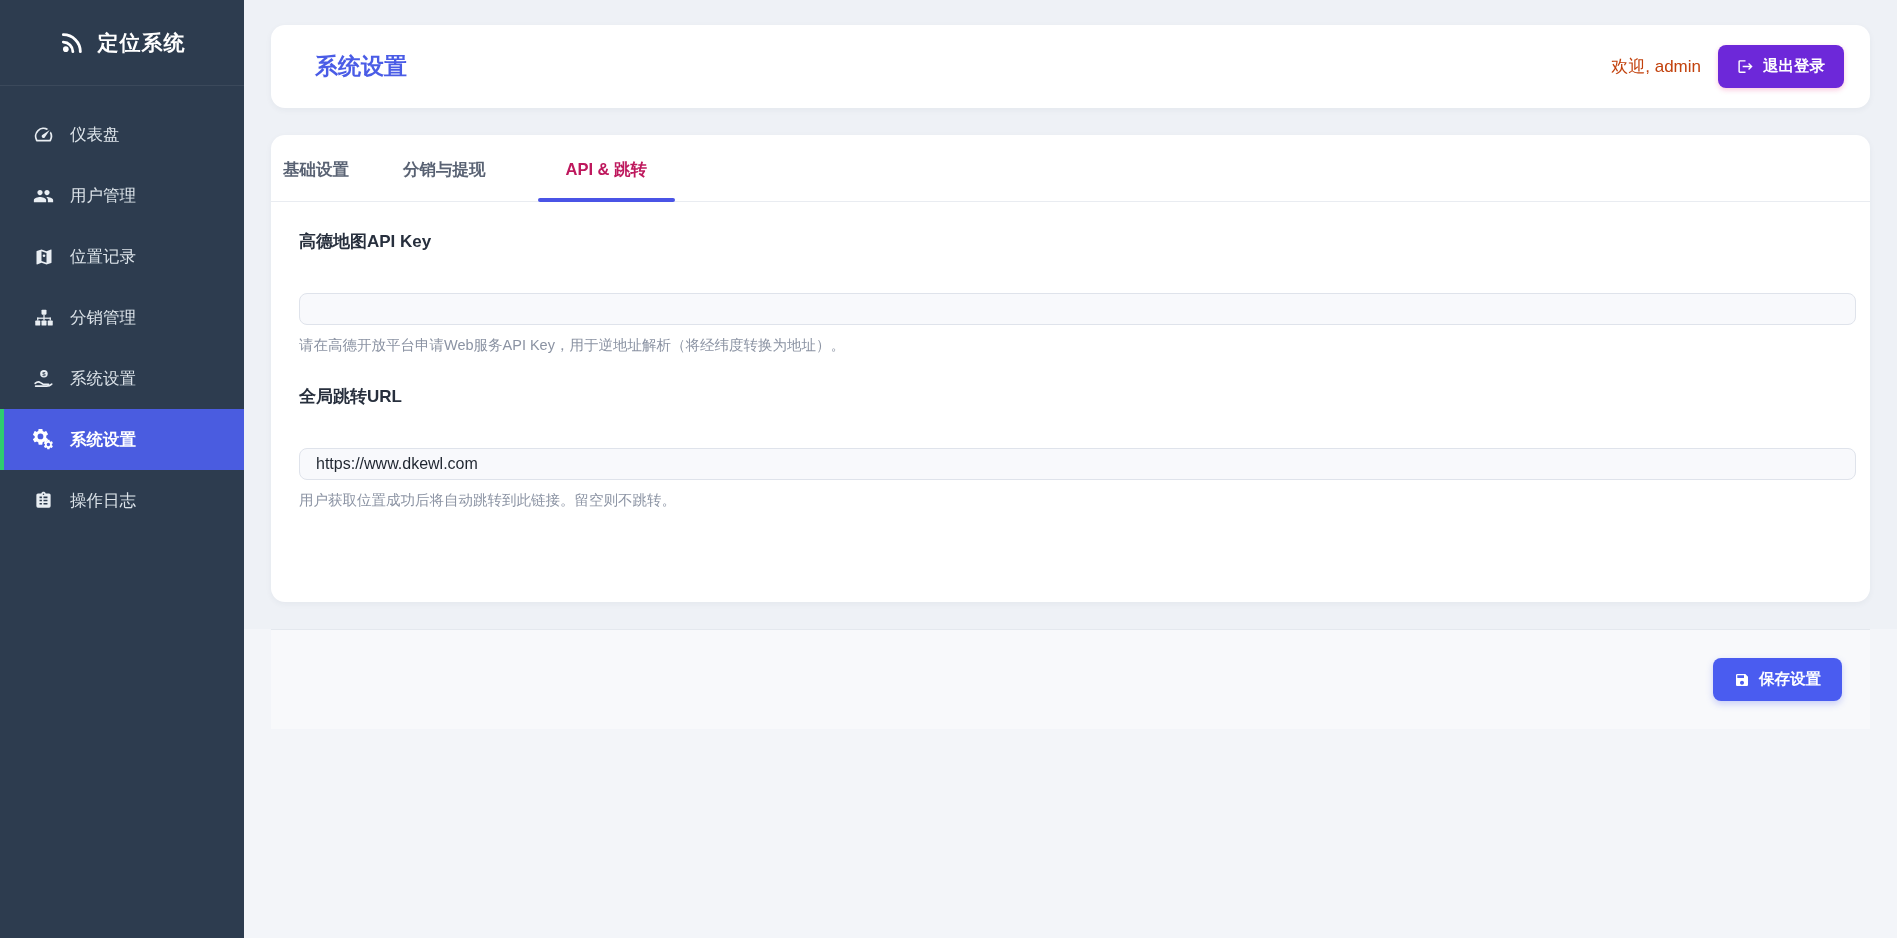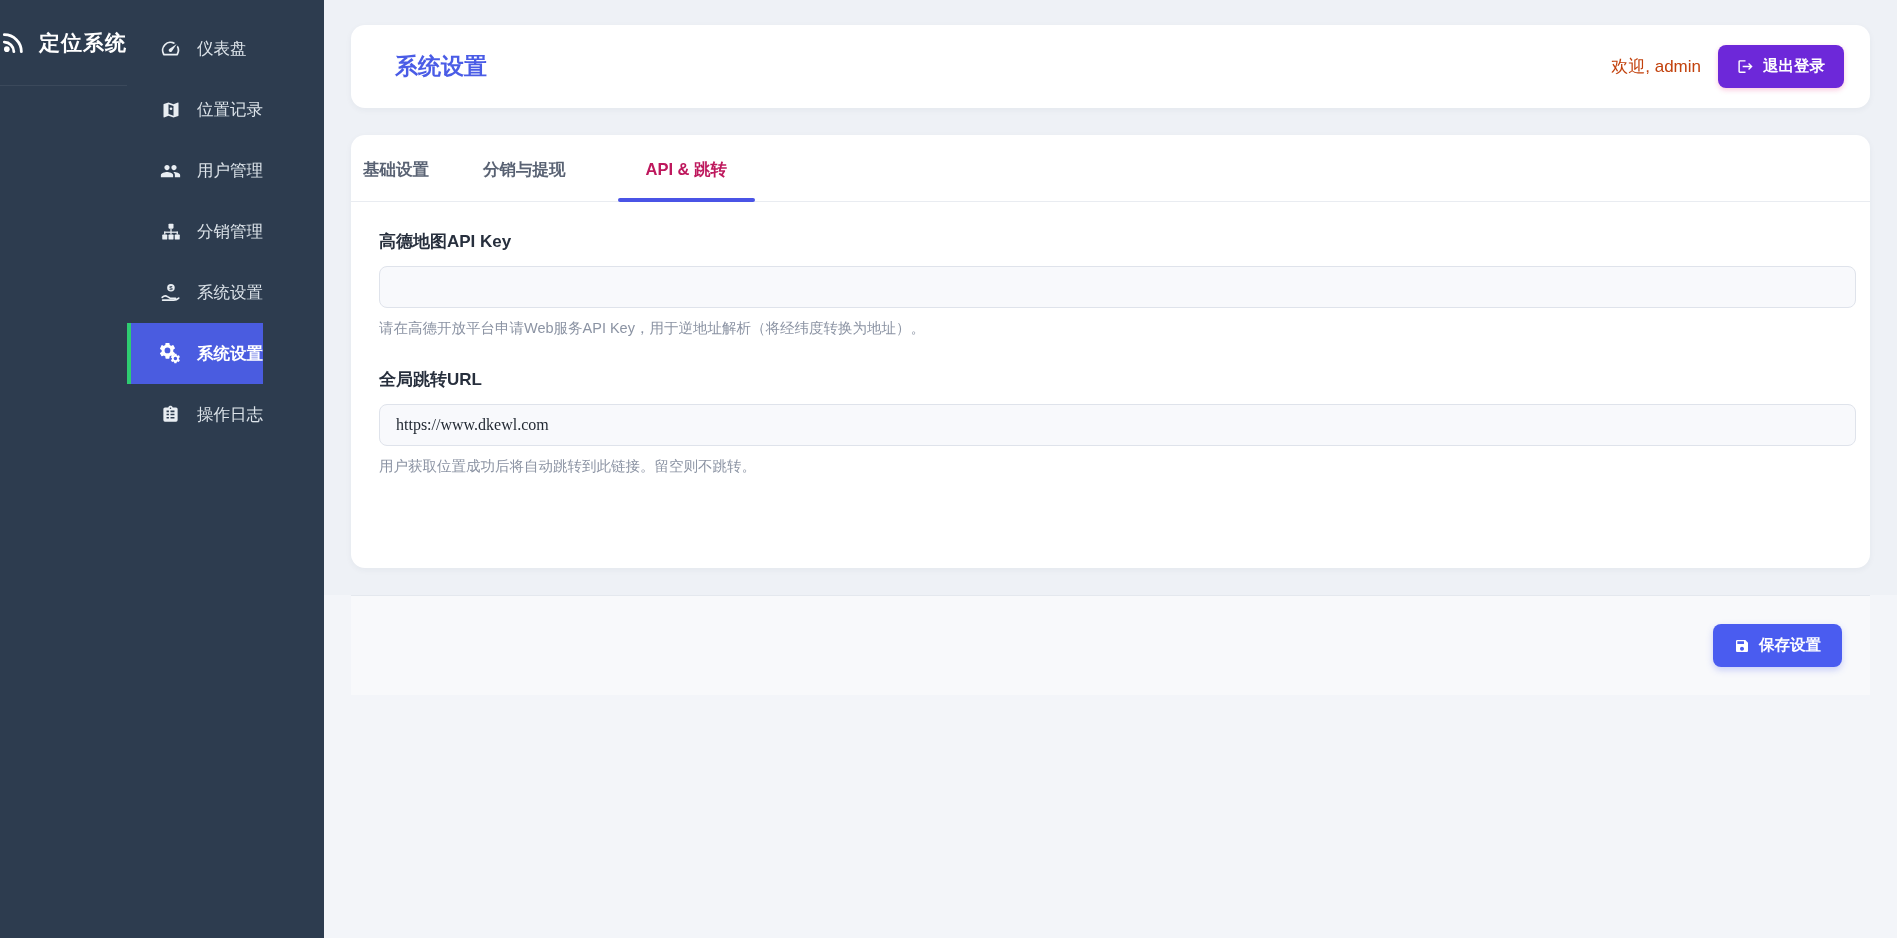--- a/index.html
+++ b/index.html
@@ -1,21 +1,21 @@
 <!DOCTYPE html>
 <html><head>
 <meta charset="utf-8">
 <style>
   * { margin:0; padding:0; box-sizing:border-box; }
   html,body { width:1897px; height:938px; }
   body { font-family:"Liberation Sans","DejaVu Sans",sans-serif; background:#f3f5f9; overflow:hidden; }
   .app { display:flex; width:100%; height:100%; }
 
   
-  .sidebar { width:324px; flex-shrink:0; background:#2d3c4f; color:#e6ebf0; display:flex; flex-direction:row; }
+  .sidebar { width:244px; flex-shrink:0; background:#2d3c4f; color:#e6ebf0; display:flex; flex-direction:column; }
   .logo { height:86px; display:flex; align-items:center; justify-content:center; gap:13px;
           border-bottom:1px solid rgba(255,255,255,0.07); }
   .logo-text { font-size:21px; font-weight:bold; color:#ffffff; letter-spacing:1px; }
   .menu { padding-top:18px; }
   .menu-item { height:61px; display:flex; align-items:center; padding-left:33px; gap:16px;
                font-size:16.5px; color:#dde4ea; cursor:pointer; }
   .menu-item .mi-icon { width:21px; height:21px; display:flex; align-items:center; justify-content:center; flex-shrink:0; }
   .menu-item.active { background:#4a5ce0; border-left:4px solid #2ecc71; padding-left:29px;
                       color:#ffffff; font-weight:bold; }
   .mi-icon svg { display:block; }
@@ -39,22 +39,22 @@
   .tabbar { display:flex; padding:0 12px; border-bottom:1px solid #e9ecf1; }
   .tab { padding:24px 0 20px 0; margin-right:54px; font-size:16.5px; font-weight:bold; color:#596273;
          cursor:pointer; position:relative; }
   .tab.active { color:#be185d;margin-left:26px; }
   .tab.active::after { content:""; position:absolute; left:-28px; right:-28px; bottom:-1px; height:4px;
                        background:#4a54e6; border-radius:2px; }
 
   .form-body { padding:28px 14px 0 28px; }
   .field { margin-bottom:30px; }
   .field-label { font-size:17px; font-weight:bold; color:#272f3d; margin-bottom:13px; }
-  .field-input { width:100%; height:42px; border:1px solid #dfe3eb; background:#f8f9fc; border-radius:8px;
-                 padding:0 16px; font-size:16px; color:#1f2630; font-family:Liberation Serif, serif; outline:none; }
+  .field-input { width:100%; height:32px; border:1px solid #dfe3eb; background:#f8f9fc; border-radius:8px;
+                 padding:0 16px; font-size:16px; color:#1f2630; font-family:Liberation Sans, sans-serif; outline:none;margin-top:27px; }
   .field-help { font-size:14.5px; color:#8b93a3; margin-top:11px; }
 
   .footerbar { margin:0 27px; border-top:1px solid #e4e8ee; background:#f8f9fb; padding:28px 28px;
                display:flex; justify-content:flex-end; }
   .save-btn { background:#4a5cf0; color:#ffffff; border:none; border-radius:8px; padding:11px 21px;
               font-size:15.5px; font-weight:bold; display:flex; align-items:center; gap:9px; cursor:pointer;
               font-family:Liberation Serif, serif; box-shadow:0 3px 7px rgba(74,92,240,0.28); }
   .main-rest { flex:1; background:#f3f5f9; }
 </style>
 </head>
@@ -79,35 +79,35 @@
         <span class="mi-icon">
           <svg width="21" height="21" viewBox="0 0 24 24" fill="#e9eef3">
             <path d="M20.38 8.57l-1.23 1.85a8 8 0 0 1-.22 7.58H5.07A8 8 0 0 1 15.58 6.85l1.85-1.23A10 10 0 0 0 3.35 19a2 2 0 0 0 1.72 1h13.85a2 2 0 0 0 1.74-1 10 10 0 0 0-.27-10.43zM10.59 15.41a2 2 0 0 0 2.83 0l5.66-8.49-8.49 5.66a2 2 0 0 0 0 2.83z"></path>
           </svg>
         </span>
         <span>仪表盘</span>
       </div>
 
       <div class="menu-item">
         <span class="mi-icon">
+          <svg width="22" height="22" viewBox="0 0 24 24" fill="#e9eef3">
+            <path d="M16 11c1.66 0 2.99-1.34 2.99-3S17.66 5 16 5s-3 1.34-3 3 1.34 3 3 3zm-8 0c1.66 0 2.99-1.34 2.99-3S9.66 5 8 5 5 6.34 5 8s1.34 3 3 3zm0 2c-2.33 0-7 1.17-7 3.5V19h14v-2.5c0-2.33-4.67-3.5-7-3.5zm8 0c-.29 0-.62.02-.97.05 1.16.84 1.97 1.97 1.97 3.45V19h6v-2.5c0-2.33-4.67-3.5-7-3.5z"></path>
+          </svg>
+        </span>
+        <span>用户管理</span>
+      </div>
+
+      <div class="menu-item">
+        <span class="mi-icon">
           <svg width="20" height="20" viewBox="0 0 24 24" fill="#e9eef3" fill-rule="evenodd">
             <path d="M20.5 3l-.16.03L15 5.1 9 3 3.36 4.9c-.21.07-.36.25-.36.48V20.5c0 .28.22.5.5.5l.16-.03L9 18.9l6 2.1 5.64-1.9c.21-.07.36-.25.36-.48V3.5c0-.28-.22-.5-.5-.5zM15 19l-6-2.11V5l6 2.11V19z"></path>
             <circle cx="12" cy="10.5" r="1.6"></circle>
           </svg>
         </span>
         <span>位置记录</span>
-      </div>
-
-      <div class="menu-item">
-        <span class="mi-icon">
-          <svg width="22" height="22" viewBox="0 0 24 24" fill="#e9eef3">
-            <path d="M16 11c1.66 0 2.99-1.34 2.99-3S17.66 5 16 5s-3 1.34-3 3 1.34 3 3 3zm-8 0c1.66 0 2.99-1.34 2.99-3S9.66 5 8 5 5 6.34 5 8s1.34 3 3 3zm0 2c-2.33 0-7 1.17-7 3.5V19h14v-2.5c0-2.33-4.67-3.5-7-3.5zm8 0c-.29 0-.62.02-.97.05 1.16.84 1.97 1.97 1.97 3.45V19h6v-2.5c0-2.33-4.67-3.5-7-3.5z"></path>
-          </svg>
-        </span>
-        <span>用户管理</span>
       </div>
 
       <div class="menu-item">
         <span class="mi-icon">
           <svg width="20" height="20" viewBox="0 0 24 24" fill="#e9eef3">
             <rect x="9" y="2" width="6" height="6" rx="1"></rect>
             <rect x="1.5" y="15" width="6" height="6" rx="1"></rect>
             <rect x="9" y="15" width="6" height="6" rx="1"></rect>
             <rect x="16.5" y="15" width="6" height="6" rx="1"></rect>
             <rect x="11.25" y="8" width="1.5" height="7"></rect>

